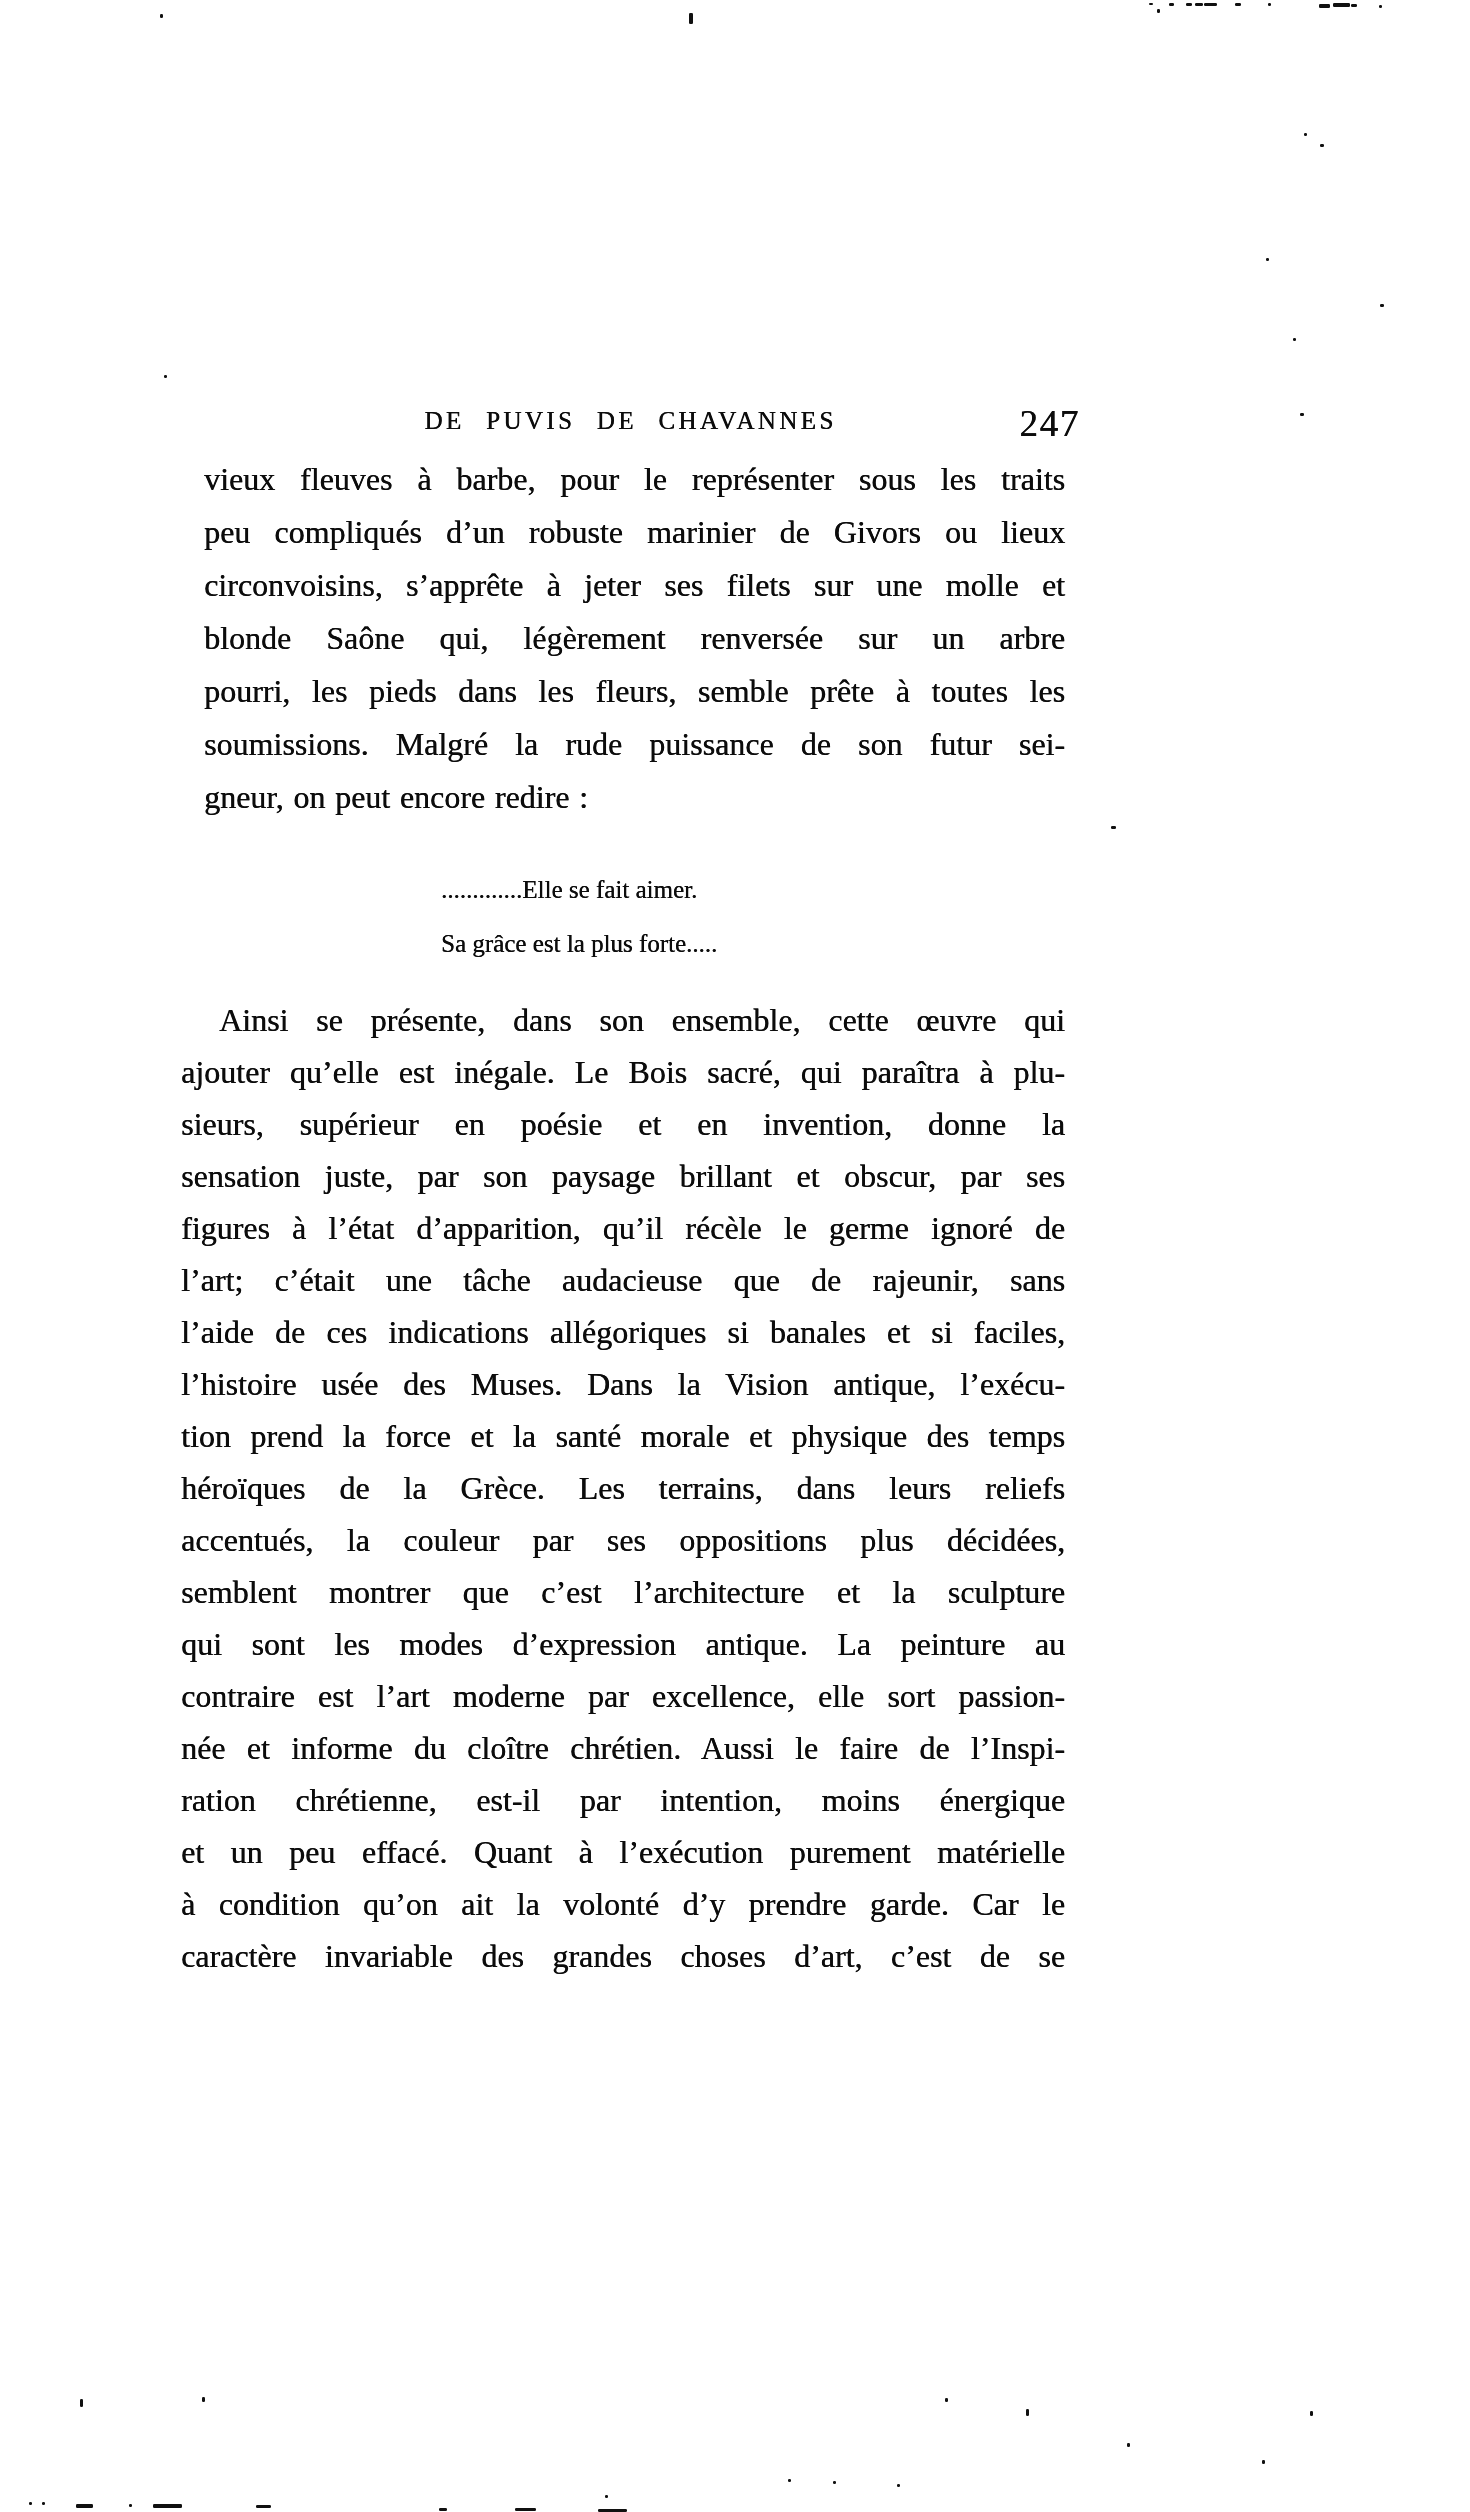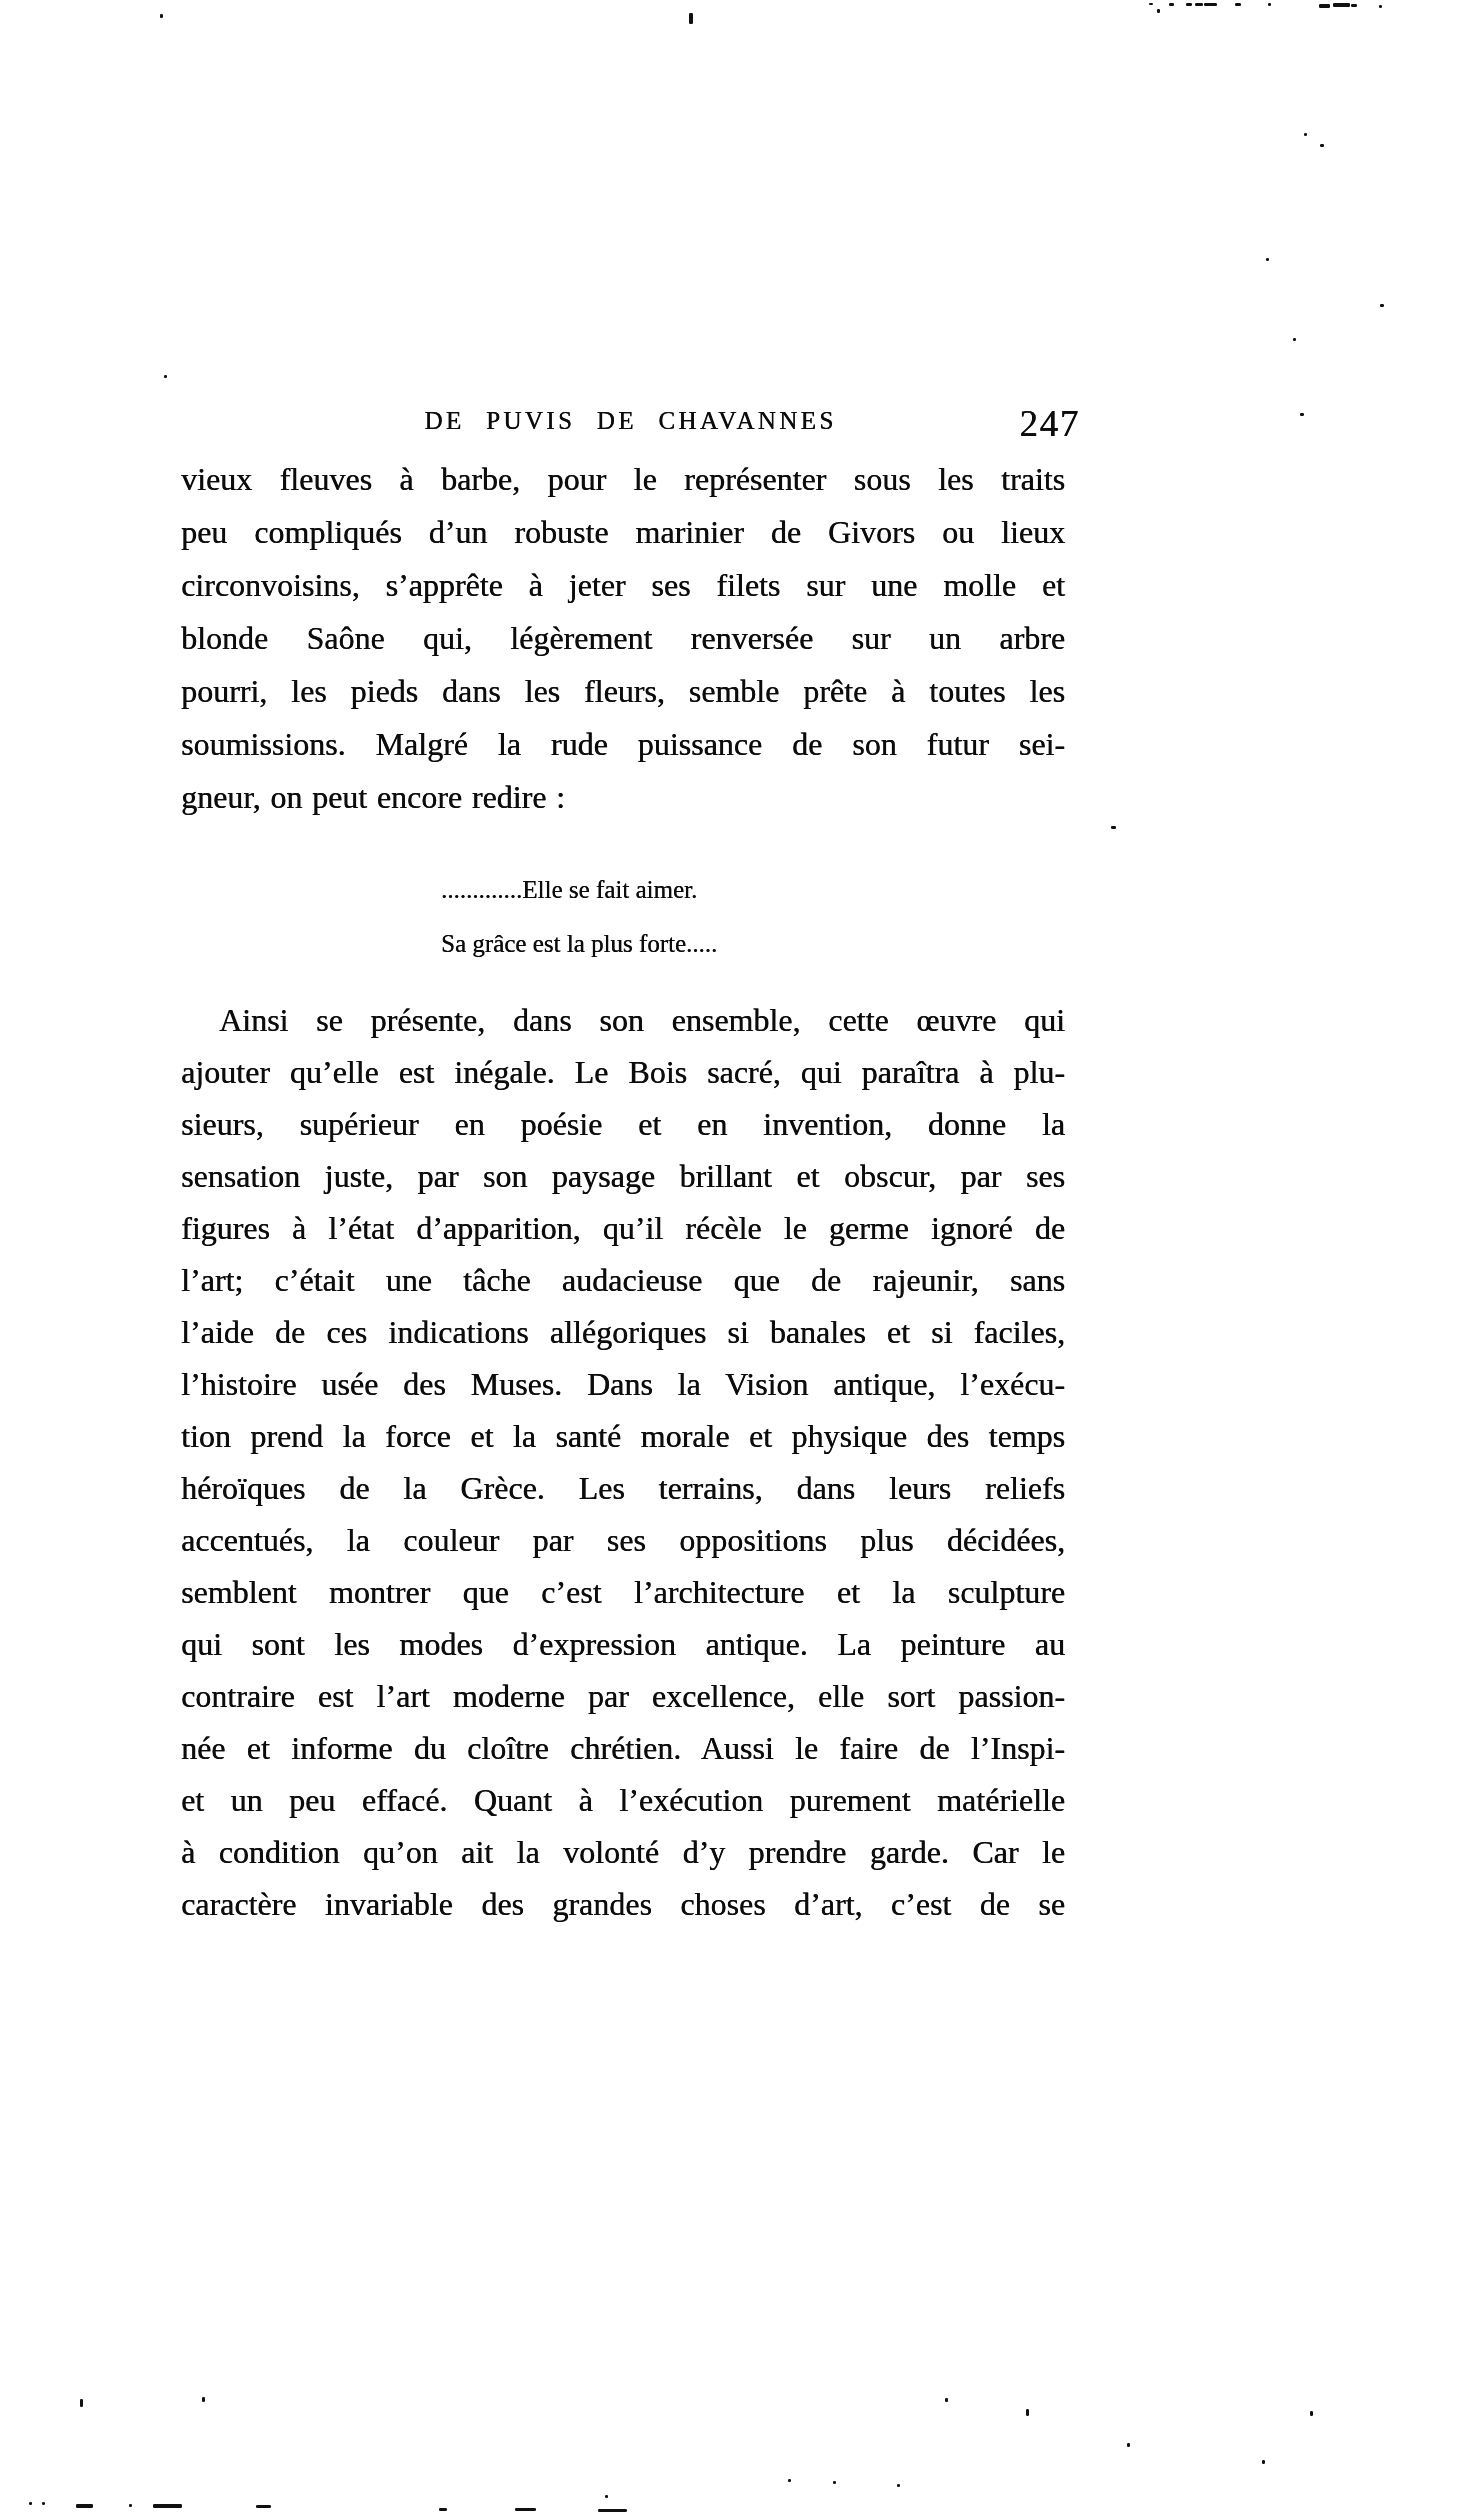--- a/index.html
+++ b/index.html
@@ -40,21 +40,21 @@
   }
   
   .text-block {
     position: absolute;
     left: 181px;
     width: 884px;
     font-size: 32px;
     text-shadow: 0.4px 0 0 #0c0c0c;
   }
   .para-1 { top: 453px; }
-  .para-1 .tline { line-height: 53px; height: 53px; }
+  .para-1 .tline { line-height: 53px; height: 53px; margin-left: 23px; }
   .para-2 { top: 994px; }
   .para-2 .tline { line-height: 52px; height: 52px; }
   .tline {
     text-align: justify;
     text-align-last: justify;
     white-space: nowrap;
     overflow: visible;
     word-spacing: 1.7px;
   }
   .tline.flush-left {
@@ -113,20 +113,21 @@
       <div class="tline"><span>l’art; c’était une tâche audacieuse que de rajeunir, sans</span></div>
       <div class="tline"><span>l’aide de ces indications allégoriques si banales et si faciles,</span></div>
       <div class="tline"><span>l’histoire usée des Muses. Dans la </span><span class="it">Vision antique</span><span>, l’exécu-</span></div>
       <div class="tline"><span>tion prend la force et la santé morale et physique des temps</span></div>
       <div class="tline"><span>héroïques de la Grèce. Les terrains, dans leurs reliefs</span></div>
       <div class="tline"><span>accentués, la couleur par ses oppositions plus décidées,</span></div>
       <div class="tline"><span>semblent montrer que c’est l’architecture et la sculpture</span></div>
       <div class="tline"><span>qui sont les modes d’expression antique. La peinture au</span></div>
       <div class="tline"><span>contraire est l’art moderne par excellence, elle sort passion-</span></div>
       <div class="tline"><span>née et informe du cloître chrétien. Aussi le faire de l’</span><span class="it">Inspi-</span></div>
+      <div class="tline"><span class="it">ration chrétienne</span><span>, est-il par intention, moins énergique</span></div>
       <div class="tline"><span>et un peu effacé. Quant à l’exécution purement matérielle</span></div>
       <div class="tline"><span>à condition qu’on ait la volonté d’y prendre garde. Car le</span></div>
       <div class="tline"><span>caractère invariable des grandes choses d’art, c’est de se</span></div>
     </div>
 
   <div id="artifacts">
       <div class="speck" style="left: 160px; top: 14.3px; width: 3.4px; height: 3.4px;"></div>
       <div class="speck" style="left: 689px; top: 13.4px; width: 4.2px; height: 11px;"></div>
       <div class="speck" style="left: 1149px; top: 2.5px; width: 4.2px; height: 2.5px;"></div>
       <div class="speck" style="left: 1169px; top: 3.4px; width: 5px; height: 2.5px;"></div>

